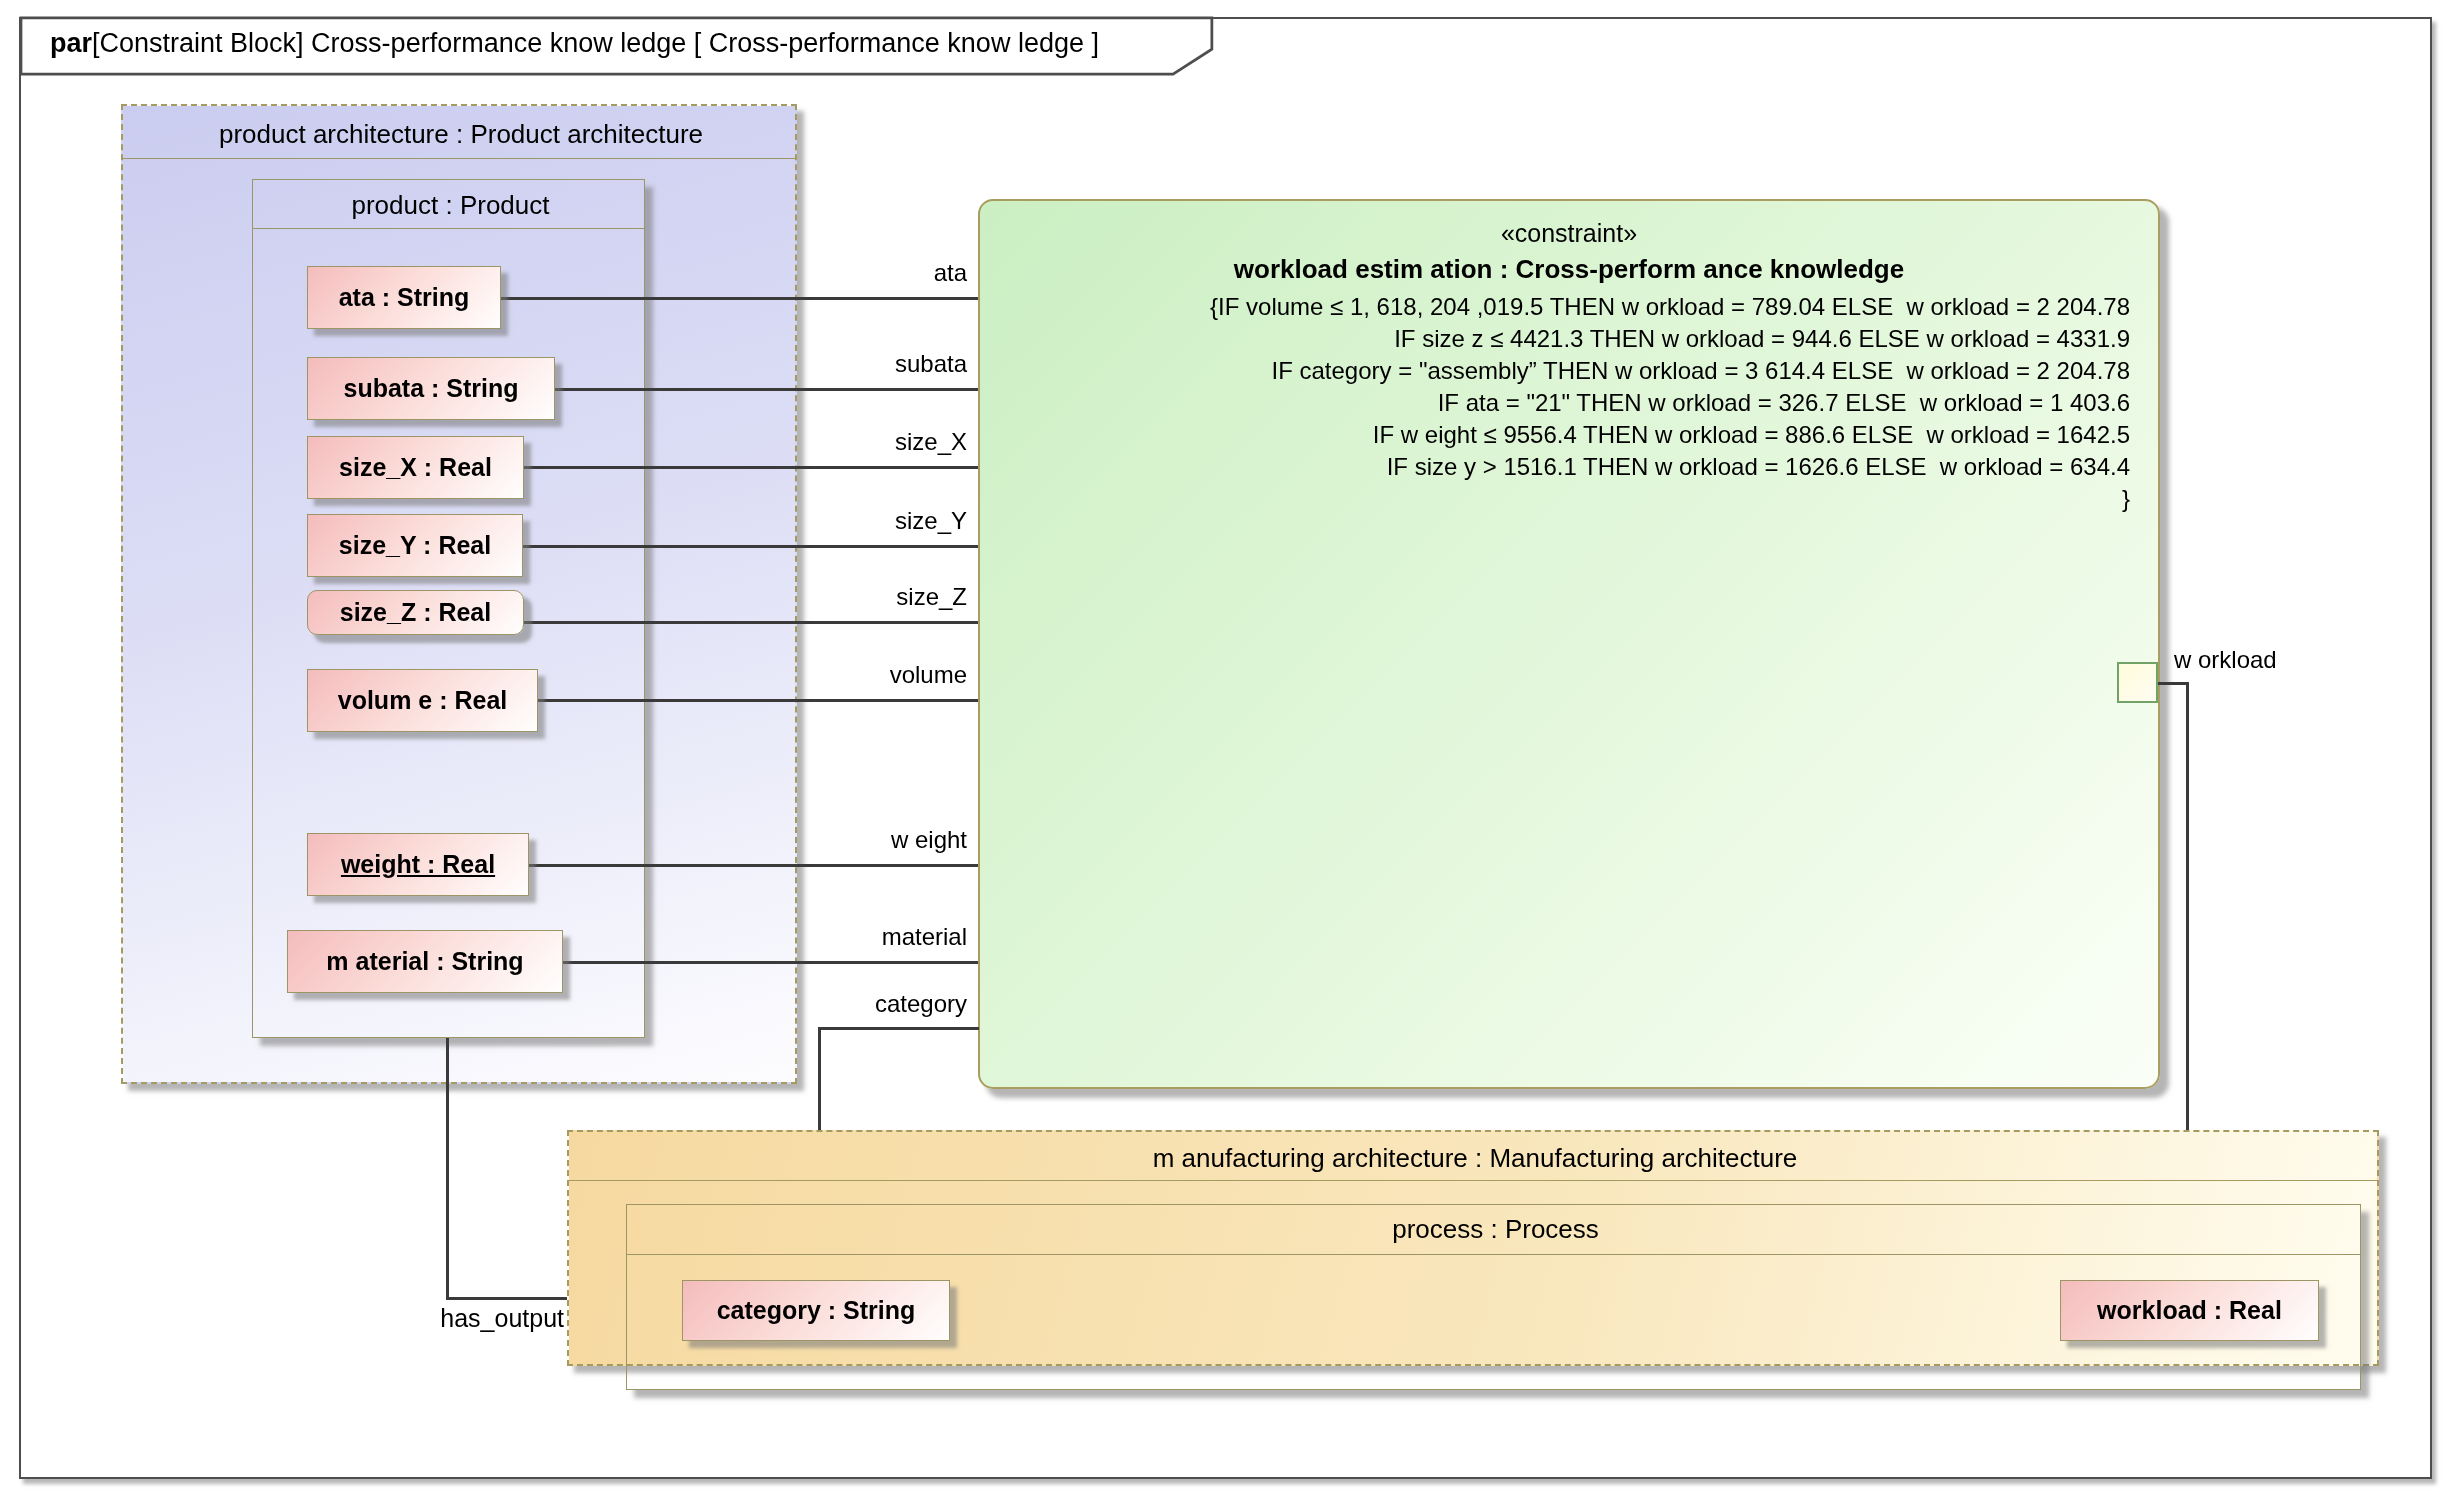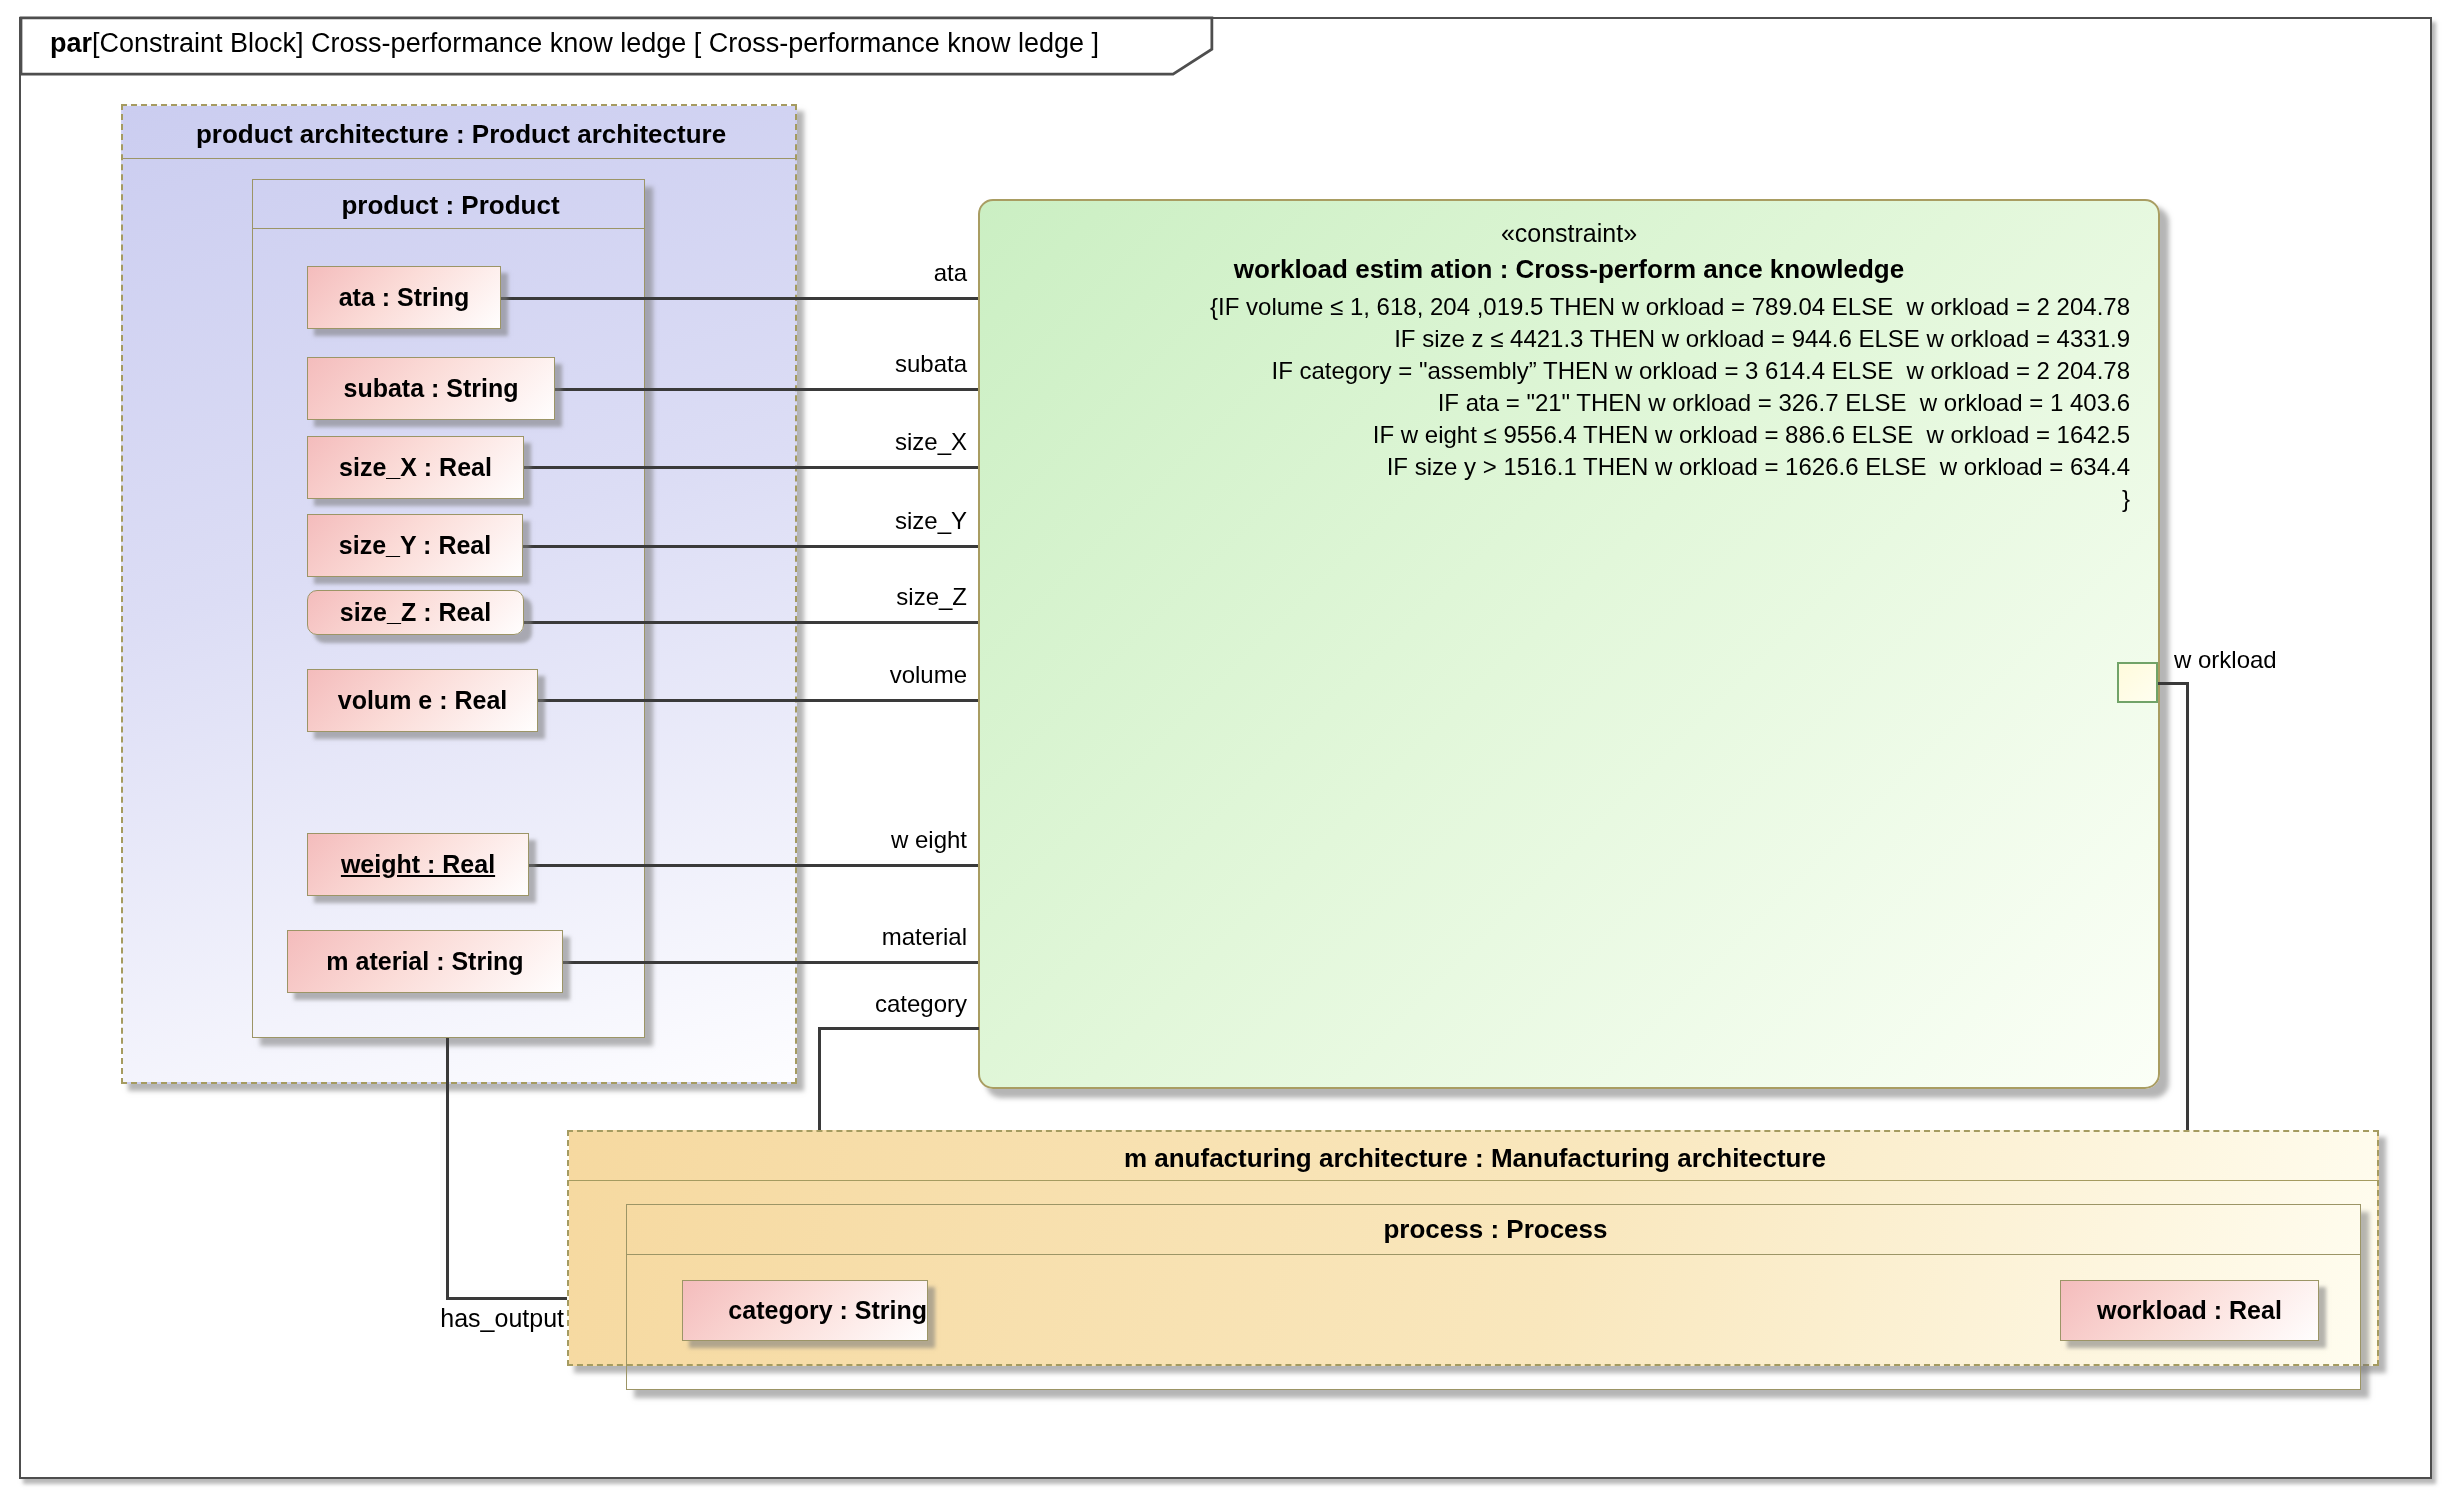--- a/index.html
+++ b/index.html
@@ -16,21 +16,21 @@
   }
   .tab-text{left:50px;top:28px;font-size:27px;white-space:nowrap;}
   .tab-text b{}
   
   .dashed-block{
     border:2.8px dashed #a59b60;box-sizing:border-box;
     box-shadow:7.4px 7.4px 4.6px rgba(120,120,120,.55);
   }
   .lavender{background:linear-gradient(165deg,#cbcdf0 0%,#dcddf5 45%,#fdfdff 100%);}
   .orange{background:linear-gradient(105deg,#f6d9a0 0%,#f9e7bd 55%,#fffdf0 100%);}
-  .block-title{font-weight:bold;font-size:26px;text-align:center;left:4px;right:0;white-space:nowrap;}
+  .block-title{font-weight:normal;font-size:26px;text-align:center;left:4px;right:0;white-space:nowrap;}
   .sep{border-top:1.8px solid #9c9566;left:0;right:0;height:0;}
   
   .solid-block{
     border:1.8px solid #9c9566;box-sizing:border-box;background:transparent;
     box-shadow:8.3px 8.3px 4.6px rgba(120,120,120,.55);
   }
   
   .part-box{
     background:linear-gradient(135deg,#f4bcbc 0%,#fbdcd8 45%,#fffefe 100%);
     border:1.8px solid #9c9566;box-sizing:border-box;
@@ -136,21 +136,21 @@
   <div class="abs dashed-block orange" style="left:567px;top:1130px;width:1812px;height:236px;">
     <div class="abs block-title" style="top:11px;">m anufacturing architecture : Manufacturing architecture</div>
     <div class="abs sep" style="top:48px;border-top-color:#a59b60;"></div>
   </div>
 
   <div class="abs solid-block" style="left:626px;top:1204px;width:1735px;height:186px;">
     <div class="abs block-title" style="top:9.2px;">process : Process</div>
     <div class="abs sep" style="top:49px;"></div>
   </div>
 
-  <div class="abs part-box" style="left:682px;top:1280px;width:246px;height:61px;justify-content:flex-end;">
+  <div class="abs part-box" style="left:682px;top:1280px;width:268px;height:61px;">
     <span>category : String</span>
   </div>
 
   <div class="abs part-box" style="left:2060px;top:1280px;width:259px;height:61px;">
     <span>workload : Real</span>
   </div>
 
   <svg class="abs" style="left:18.5px;top:15.7px;" width="1199" height="61" viewBox="0 0 1296 66">
     <polygon points="1.5,2 1290,2 1290,36 1248,63 1.5,63" fill="#ffffff" stroke="#4e4e4e" stroke-width="3"></polygon>
   </svg>

